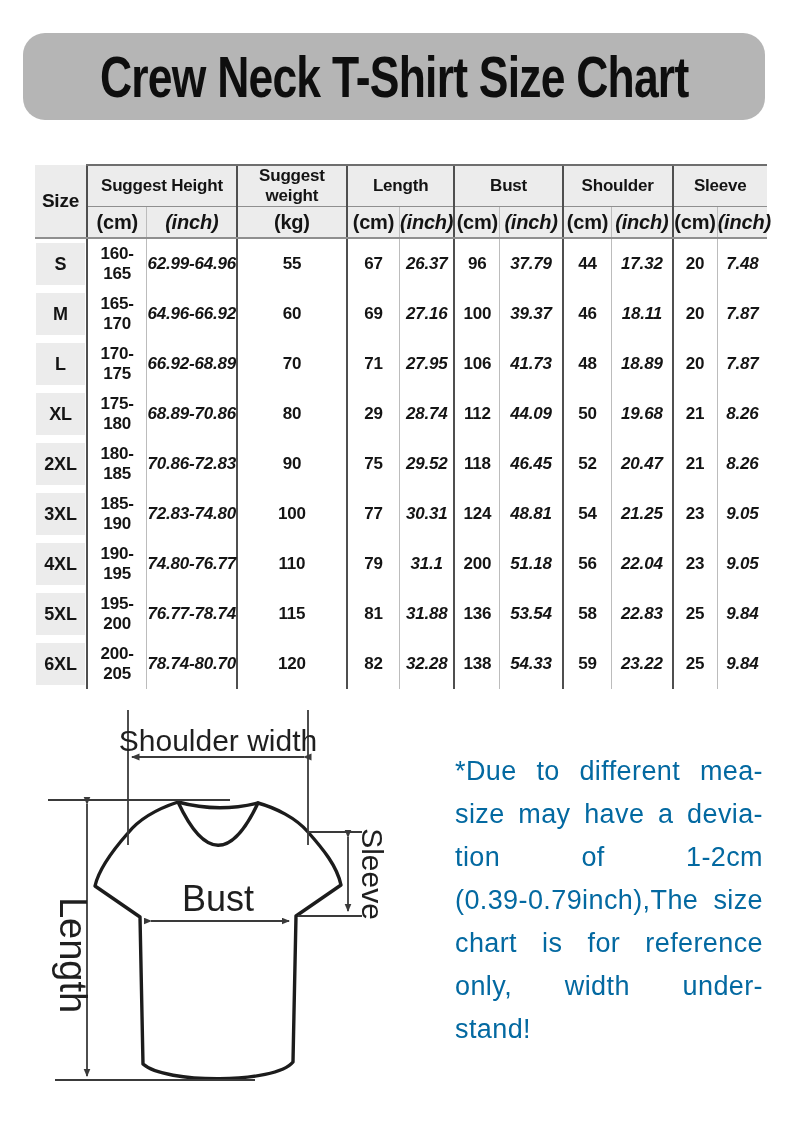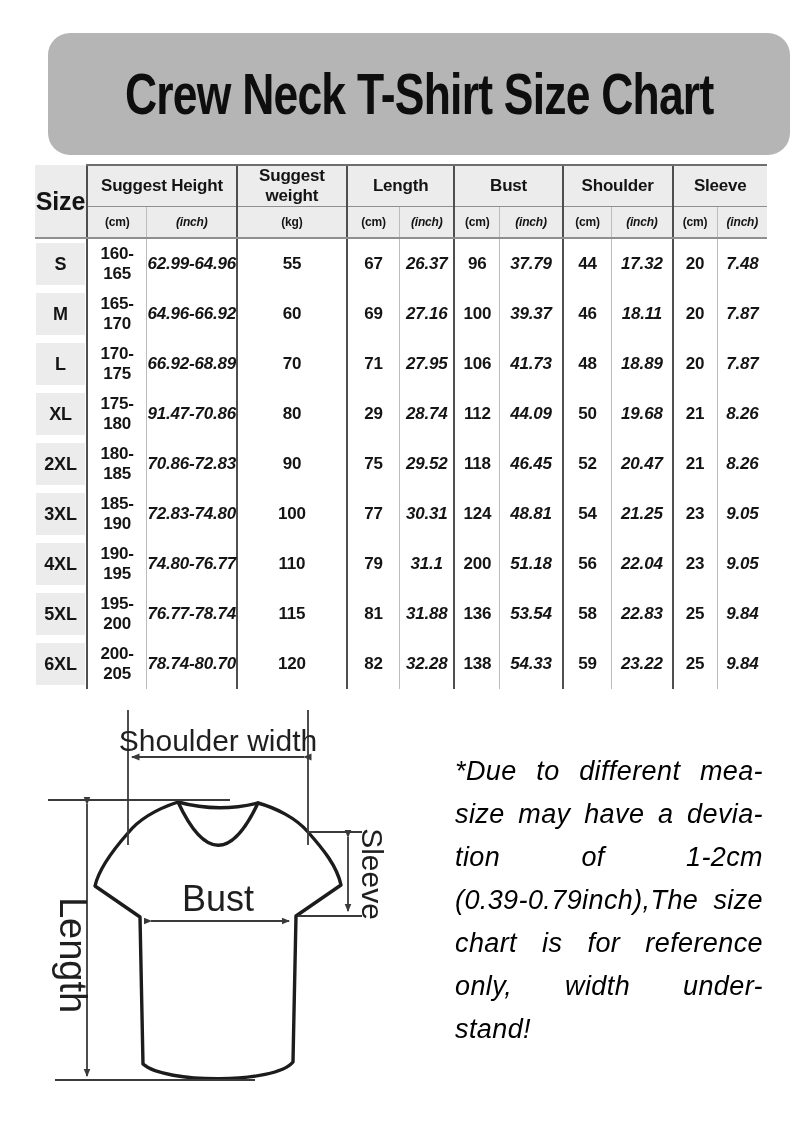--- a/index.html
+++ b/index.html
@@ -1,53 +1,53 @@
 <!DOCTYPE html>
 <html style="--red: #c5232b; --banner: #b5b5b5; --hdr: #ececec;"><head>
 <meta charset="utf-8">
 <style>
   html,body{margin:0;padding:0;background:#fff;}
   .page{position:relative;width:804px;height:1122px;background:#ffffff;overflow:hidden;
         font-family:"Liberation Sans",sans-serif;}
 
   
-  .banner{position:absolute;left:48px;top:33px;width:742px;height:122px;
+  .banner{position:absolute;left:23px;top:33px;width:742px;height:87px;
           background:var(--banner,#b5b5b5);border-radius:22px;
           display:flex;align-items:center;justify-content:center;}
   .banner-text{display:inline-block;font-size:57px;font-weight:800;color:#0e0e0e;
                transform:scaleX(0.78);letter-spacing:-1px;white-space:nowrap;}
 
   
   .size-table{position:absolute;left:35px;top:164px;width:732px;
               border-collapse:collapse;table-layout:fixed;}
   .size-table th,.size-table td{padding:0;text-align:center;vertical-align:middle;
               color:#141414;letter-spacing:-0.2px;}
   .bl-dark{border-left:2px solid #4f4f4f;}
   .bl-light{border-left:1.5px solid #bcbcbc;}
-  .size-head{background:var(--hdr,#ececec);font-size:25px;font-weight:700;
+  .size-head{background:var(--hdr,#ececec);font-size:19px;font-weight:700;
              border-bottom:2px solid #8f8f8f;}
   .group-head{background:var(--hdr,#ececec);font-size:17px;font-weight:700;height:34px;
               border-top:2px solid #6e6e6e;border-bottom:1.5px solid #8f8f8f;}
-  .unit-head{background:var(--hdr,#ececec);font-size:12px;font-weight:700;height:30px;
+  .unit-head{background:var(--hdr,#ececec);font-size:20px;font-weight:700;height:30px;
              border-bottom:2px solid #8f8f8f;}
   .size-table td{height:50px;font-size:17px;font-weight:700;}
   .size-box{background:var(--hdr,#ececec);height:42px;margin:4px 1px;
             display:flex;align-items:center;justify-content:center;
             font-size:18px;font-weight:700;}
   .red{color:var(--red,#c5232b);font-style:italic;}
 
   
   .diagram{position:absolute;left:20px;top:695px;}
   .shirt{stroke:#1c1c1c;stroke-width:3.4;fill:none;stroke-linejoin:round;stroke-linecap:round;}
   .ann{stroke:#3a3a3a;stroke-width:1.8;fill:none;}
   .dlabel{fill:#1f1f1f;font-family:"Liberation Sans",sans-serif;}
 
   
   .disclaimer{position:absolute;left:455px;top:750px;width:308px;
-              font-size:27px;line-height:43px;color:#000000;letter-spacing:0.4px;font-style:italic;}
+              font-size:27px;line-height:43px;color:#0369a1;letter-spacing:0.4px;}
   .disc-line{text-align:justify;text-align-last:justify;}
   .disc-line.last{text-align-last:left;}
 </style>
 </head>
 <body>
 
 <div class="page">
 
   <div class="banner">
     <span class="banner-text">Crew Neck T-Shirt Size Chart</span>
@@ -139,21 +139,21 @@
           <td class="bl-dark">48</td>
           <td class="bl-light red">18.89</td>
           <td class="bl-dark">20</td>
           <td class="bl-light red">7.87</td>
         </tr>
         <tr>
           <td>
             <div class="size-box">XL</div>
           </td>
           <td class="bl-dark">175-180</td>
-          <td class="bl-light red">91.47-70.86</td>
+          <td class="bl-light red">68.89-70.86</td>
           <td class="bl-dark">80</td>
           <td class="bl-dark">29</td>
           <td class="bl-light red">28.74</td>
           <td class="bl-dark">112</td>
           <td class="bl-light red">44.09</td>
           <td class="bl-dark">50</td>
           <td class="bl-light red">19.68</td>
           <td class="bl-dark">21</td>
           <td class="bl-light red">8.26</td>
         </tr>

